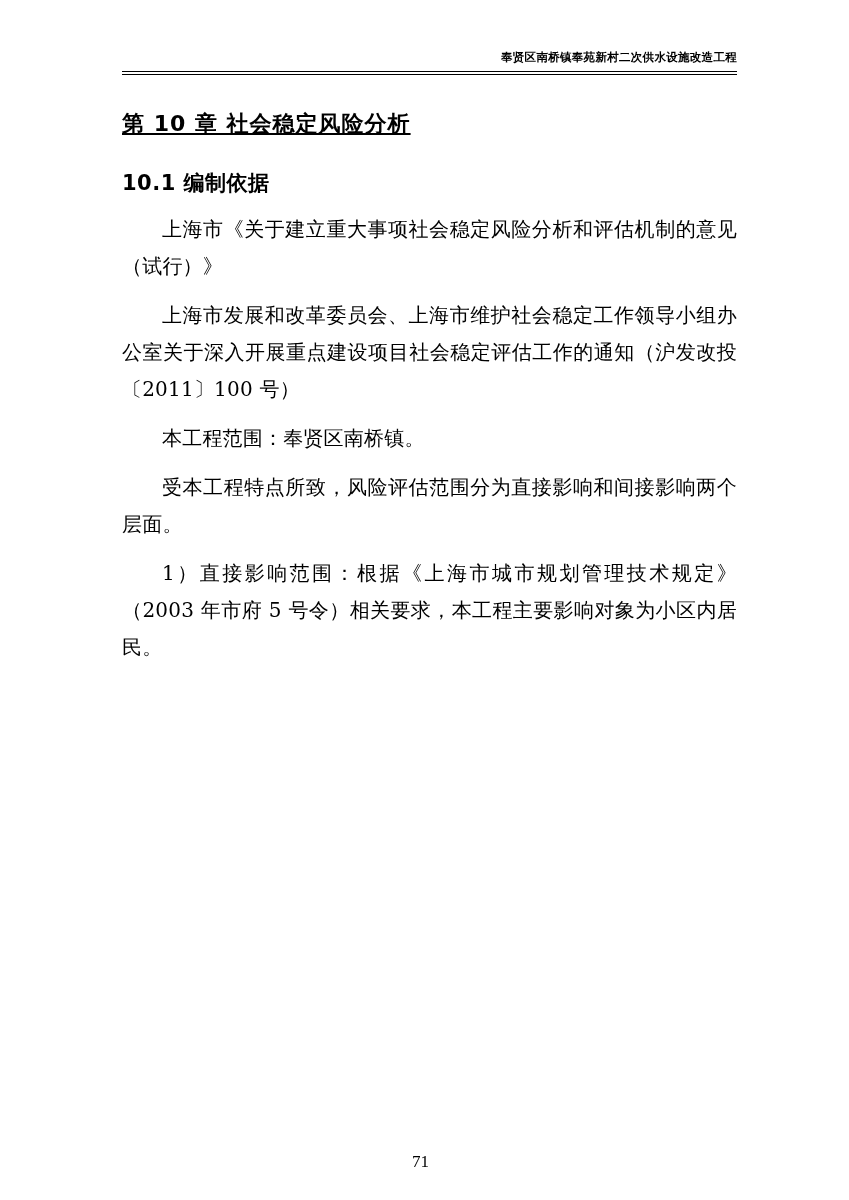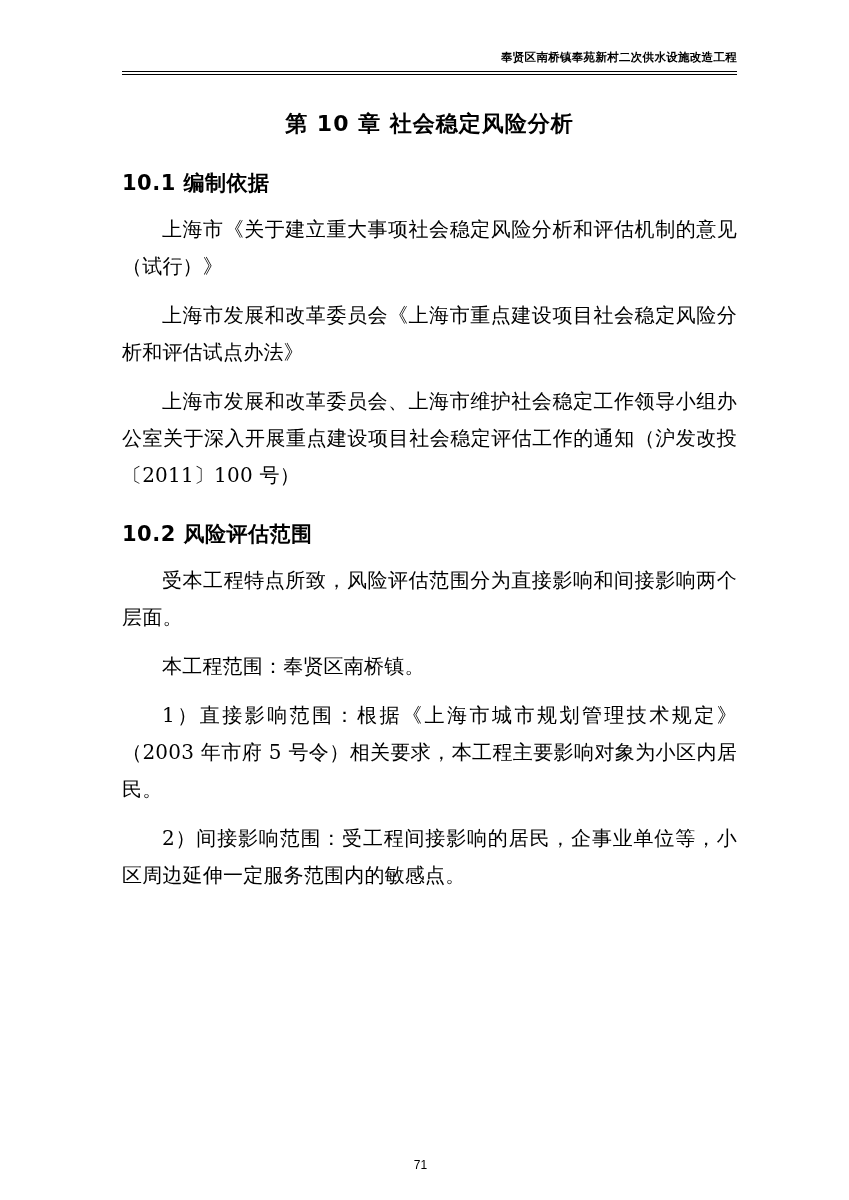--- a/index.html
+++ b/index.html
@@ -39,24 +39,25 @@
     border-bottom: 1.6px solid #000;
     margin-bottom: 2px;
   }
   .header-rule2 {
     border-bottom: 0.8px solid #000;
     margin-bottom: 30px;
   }
   h1.chapter-title {
     font-size: 22px;
     font-weight: bold;
-    text-align: center;
+    text-align: left;
     margin: 34px 0 30px 0;
     letter-spacing: 1px;
     font-family: "DejaVu Sans", "Liberation Sans", sans-serif;
+    text-decoration: underline;
   }
   h2.section-title {
     font-size: 21px;
     font-weight: bold;
     margin: 26px 0 14px 0;
     letter-spacing: 0.5px;
     font-family: "DejaVu Sans", "Liberation Sans", sans-serif;
   }
   p.para {
     font-size: 20px;
@@ -66,43 +67,40 @@
     text-justify: inter-ideograph;
     text-indent: 2em;
     letter-spacing: 0.2px;
   }
   .page-number {
     position: absolute;
     bottom: 28px;
     left: 0;
     right: 8px;
     text-align: center;
-    font-size: 12px;
-    font-family: Liberation Sans, sans-serif;
+    font-size: 17px;
+    font-family: Liberation Serif, serif;
   }
 </style>
 </head>
 <body>
 
 <div class="page">
   <div class="page-inner">
 
     <div class="header">奉贤区南桥镇奉苑新村二次供水设施改造工程</div>
     <div class="header-rule"></div>
     <div class="header-rule2"></div>
 
     <h1 class="chapter-title">第 10 章  社会稳定风险分析</h1>
 
     <h2 class="section-title">10.1  编制依据</h2>
     <p class="para">上海市《关于建立重大事项社会稳定风险分析和评估机制的意见（试行）》</p>
-    <p class="para">上海市发展和改革委员会《上海市重点建设项目社会稳定风险分析和评估试点办法》</p>
     <p class="para">上海市发展和改革委员会、上海市维护社会稳定工作领导小组办公室关于深入开展重点建设项目社会稳定评估工作的通知（沪发改投〔2011〕100 号）</p>
 
-    <h2 class="section-title">10.2  风险评估范围</h2>
+    <p class="para">本工程范围：奉贤区南桥镇。</p>
     <p class="para">受本工程特点所致，风险评估范围分为直接影响和间接影响两个层面。</p>
-    <p class="para">本工程范围：奉贤区南桥镇。</p>
     <p class="para">1）直接影响范围：根据《上海市城市规划管理技术规定》（2003 年市府 5 号令）相关要求，本工程主要影响对象为小区内居民。</p>
-    <p class="para">2）间接影响范围：受工程间接影响的居民，企事业单位等，小区周边延伸一定服务范围内的敏感点。</p>
 
   </div>
 
   <div class="page-number">71</div>
 </div>
 
 </body></html>

